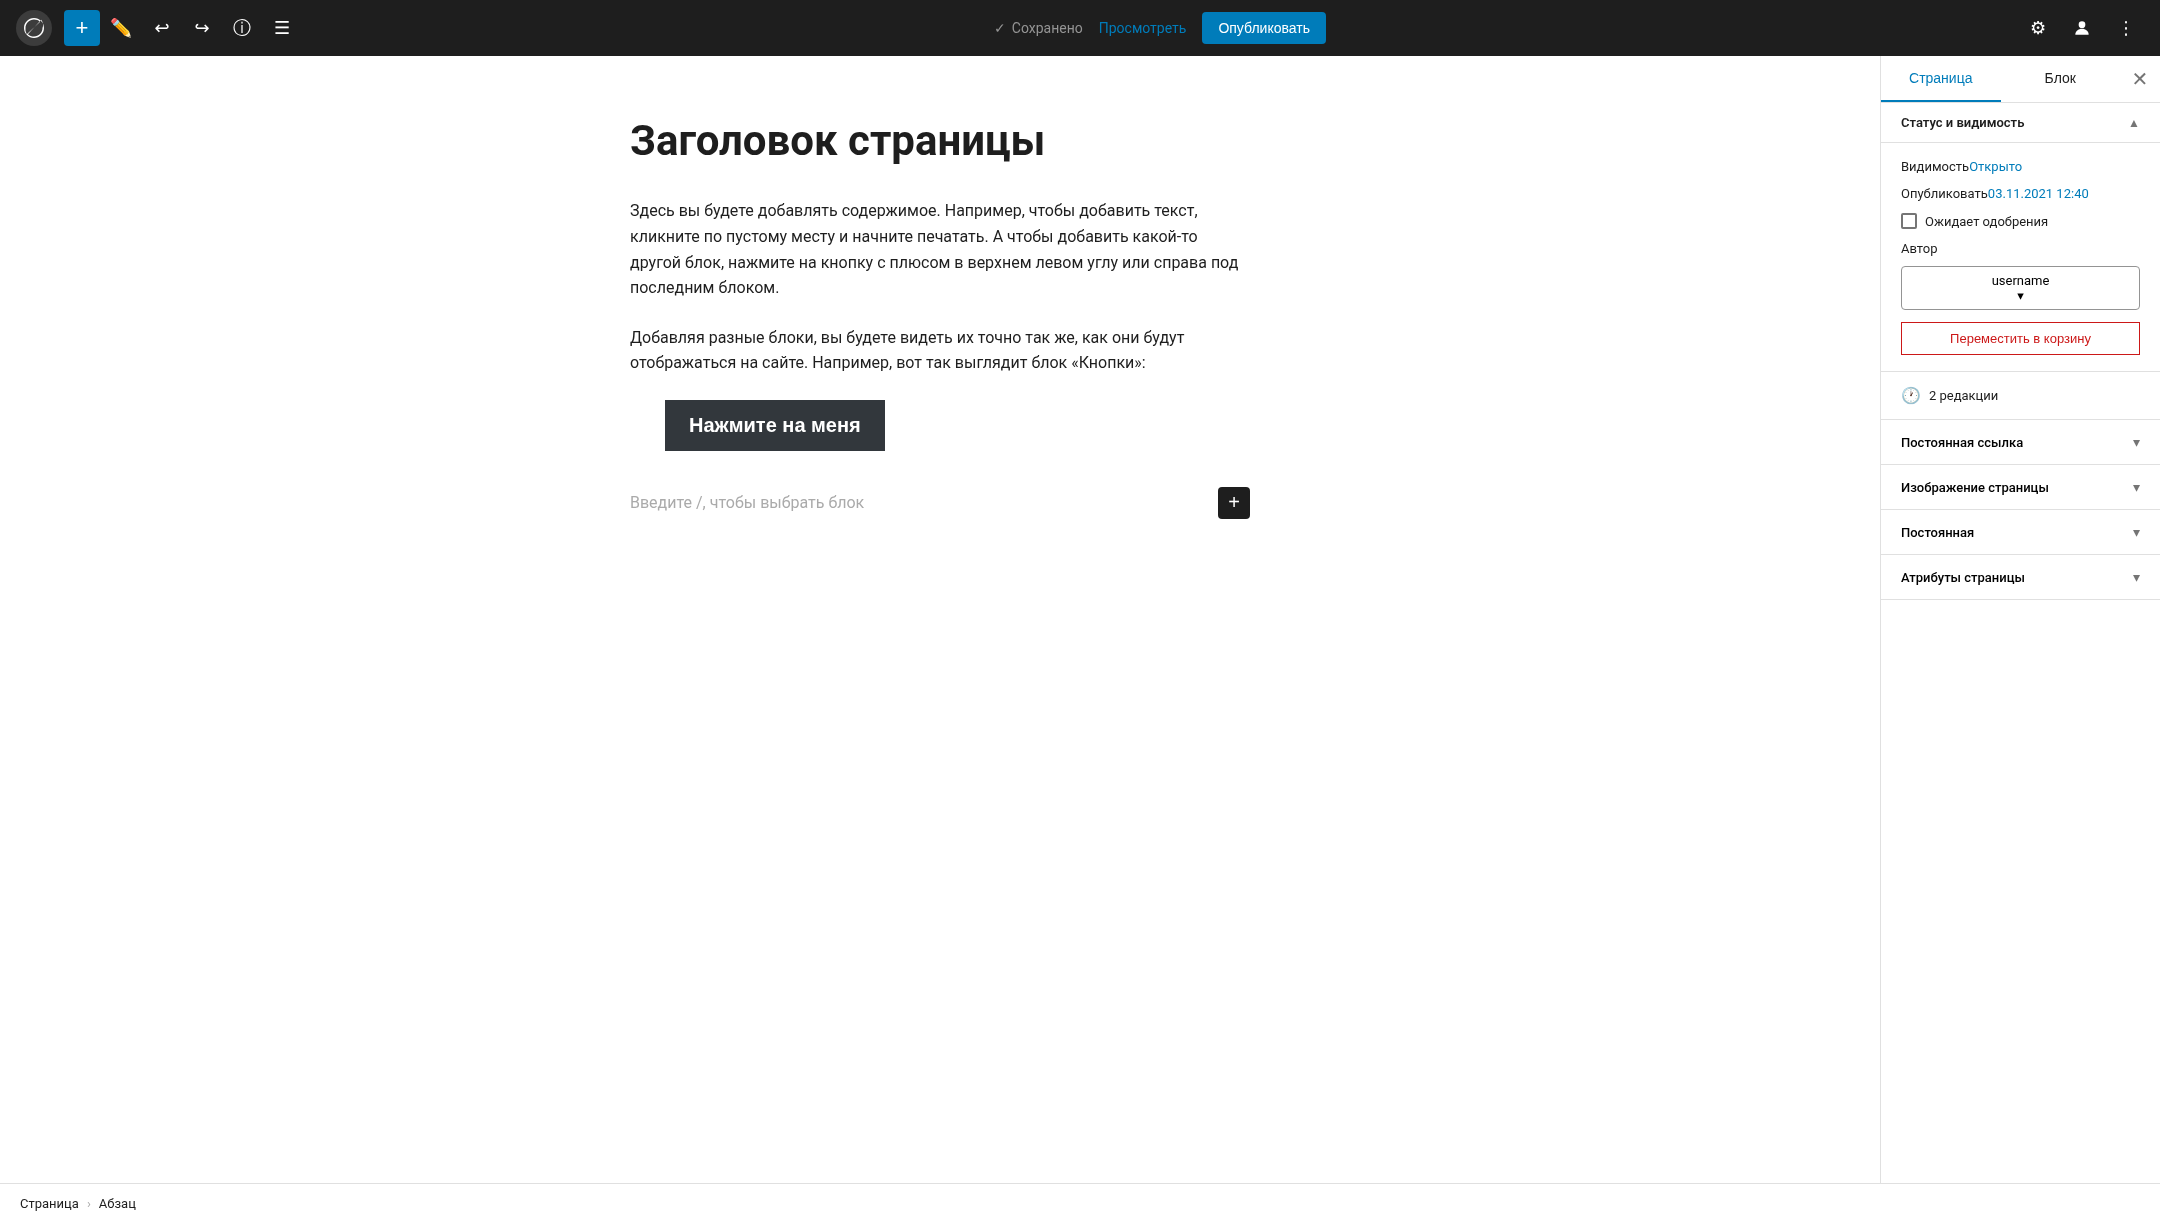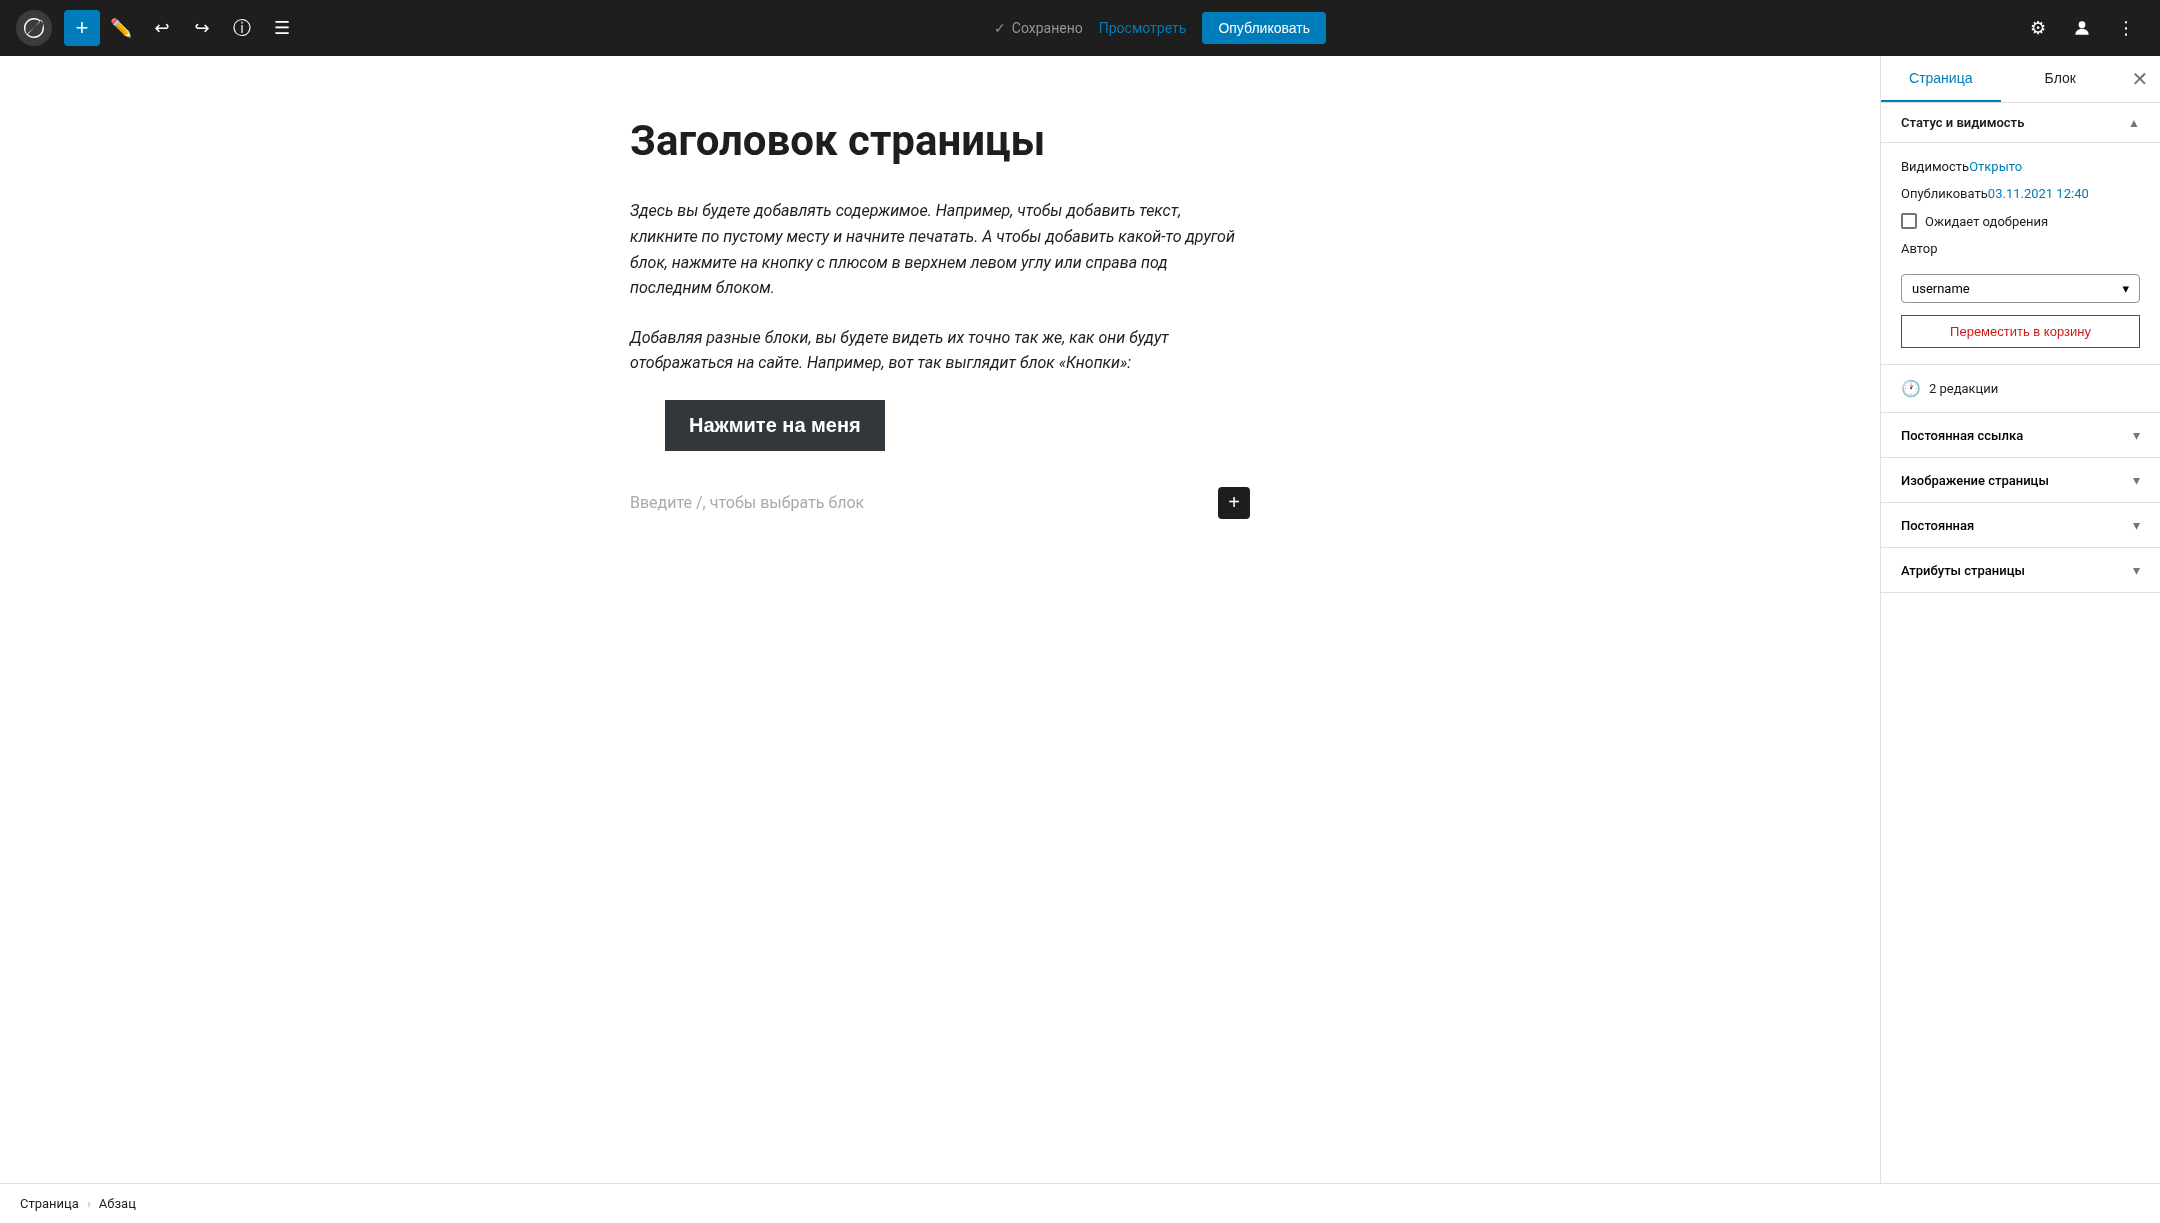--- a/index.html
+++ b/index.html
@@ -42,21 +42,21 @@
 
     
     .editor-area {
       flex: 1; background: #fff; overflow-y: auto; display: flex; flex-direction: column; padding: 60px 0;
     }
     .editor-content { max-width: 700px; margin: 0 auto; width: 100%; padding: 0 40px; }
     .page-title {
       font-size: 42px; font-weight: 700; color: #1e1e1e; margin-bottom: 32px; outline: none;
       line-height: 1.2;
     }
-    .paragraph-block { font-size: 16px; color: #1e1e1e; line-height: 1.6; margin-bottom: 24px; font-style: italic; }
+    .paragraph-block { font-size: 16px; color: #1e1e1e; line-height: 1.6; margin-bottom: 24px; }
     .button-block-container { margin-bottom: 28px; padding-left: 35px; }
     .block-button {
       display: inline-block; background: #32373c; color: #fff;
       padding: 14px 24px; font-size: 20px; font-weight: 600; border-radius: 0; cursor: pointer; border: none;
     }
     .block-placeholder {
       color: #aaa; font-size: 16px; padding: 8px 0; position: relative; display: flex; align-items: center; justify-content: space-between;
     }
     .block-placeholder-text { flex: 1; }
     .add-block-inline {
@@ -97,25 +97,26 @@
     .sidebar-section-header .chevron { font-size: 12px; color: #757575; }
     .section-inner { padding: 16px 20px; border-bottom: 1px solid #e0e0e0; }
     .section-row { display: flex; align-items: center; justify-content: flex-start; margin-bottom: 12px; }
     .section-label { font-size: 13px; color: #1e1e1e; }
     .section-value { font-size: 13px; color: #007cba; cursor: pointer; }
     .section-value-date { font-size: 13px; color: #007cba; cursor: pointer; }
     .pending-row { display: flex; align-items: flex-end; gap: 8px; margin-bottom: 12px; }
     .checkbox-pending { width: 16px; height: 16px; border: 2px solid #757575; border-radius: 2px; cursor: pointer; }
     .pending-label { font-size: 13px; color: #1e1e1e; }
     .author-row { margin-bottom: 12px; }
-    .author-label { font-size: 13px; color: #1e1e1e; margin-bottom: 18px; }
+    .author-label { font-size: 13px; color: #1e1e1e; margin-bottom: 10px; }
     .author-select {
-      display: flex; align-items: flex-end; justify-content: space-between;
+      display: flex; align-items: center; justify-content: space-between;
       border: 1px solid #949494; border-radius: 4px; padding: 6px 10px; font-size: 13px; cursor: pointer;
       background: #fff;
+      flex-direction: column;
     }
     .trash-btn {
       border: 1px solid #cc1818; color: #cc1818; background: transparent;
       border-radius: 0; padding: 8px 14px; font-size: 13px; cursor: pointer; width: 100%;
     }
     .revisions-row { display: flex; align-items: center; gap: 8px; padding: 14px 20px; border-bottom: 1px solid #e0e0e0; cursor: pointer; }
     .revisions-icon { font-size: 16px; color: #757575; }
     .revisions-text { font-size: 13px; color: #1e1e1e; }
     .collapsible-row {
       display: flex; align-items: center; justify-content: space-between;

